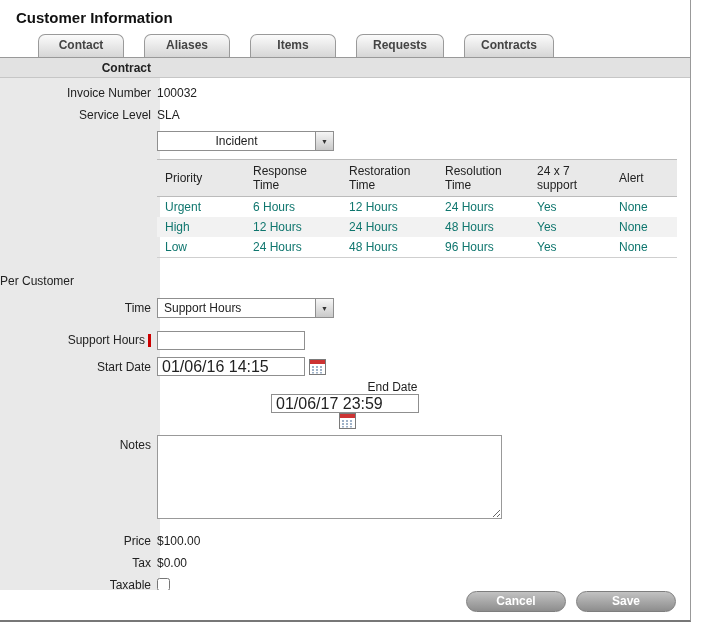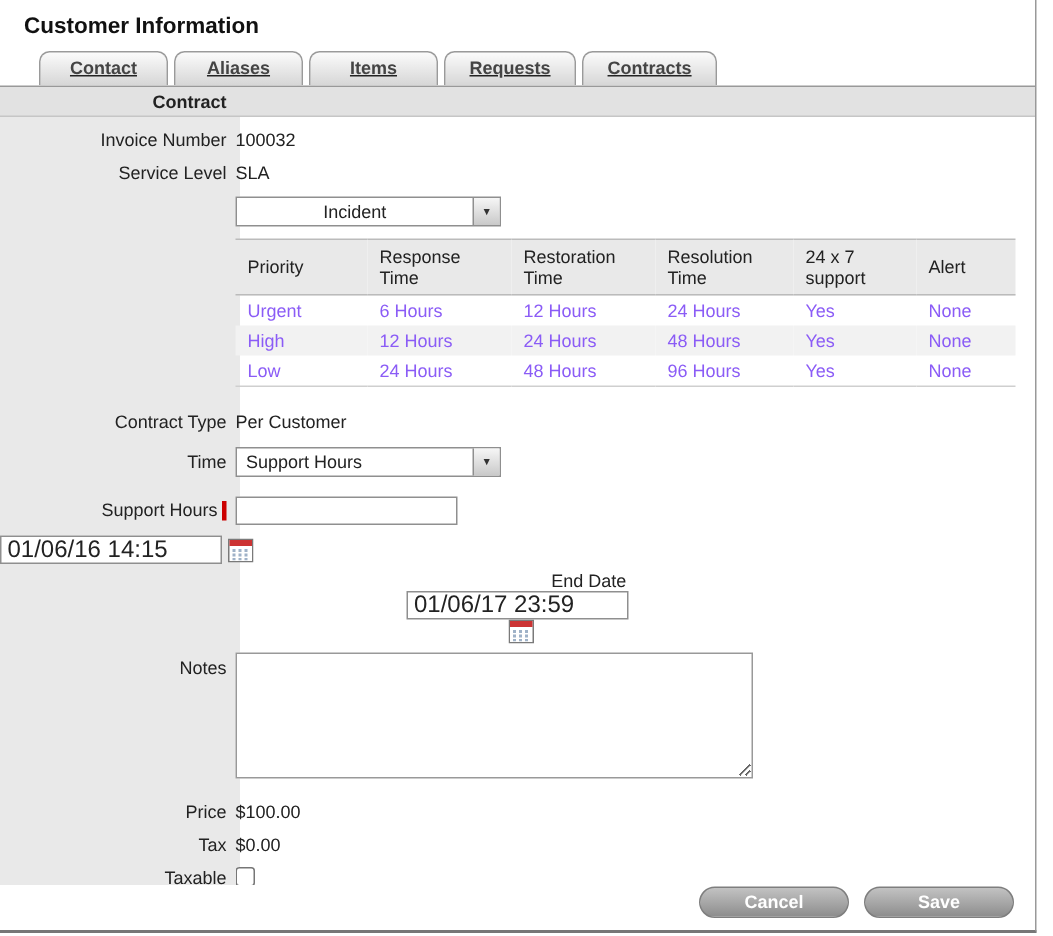--- a/index.html
+++ b/index.html
@@ -18,23 +18,22 @@
     border-bottom:2px solid #777;
   }
   .page-title {
     font-size:15px; font-weight:bold; color:#111;
     padding:9px 0 7px 16px;
     height:33px;
   }
   
   .tabs {
     display:flex; align-items:flex-end;
-    padding-left:26px; gap:4px;
+    padding-left:38px; gap:20px;
     height:24px;
-    text-decoration:underline;
   }
   .tab {
     height:23px; line-height:21px;
     min-width:86px; padding:0 16px;
     text-align:center;
     font-size:12px; font-weight:bold; color:#444;
     background:linear-gradient(#fbfbfb,#d6d6d6);
     border:1px solid #9a9a9a; border-bottom:none;
     border-radius:7px 7px 0 0;
     cursor:pointer;
@@ -130,21 +129,21 @@
   table.sla th {
     background:#e9e9e9;
     font-weight:normal; text-align:left;
     color:#222;
     padding:4px 8px;
     border-top:1px solid #bbb;
     border-bottom:1px solid #bbb;
   }
   table.sla td {
     padding:3px 8px;
-    color:#8b5cf6;
+    color:#0f766e;
   }
   table.sla tbody tr:nth-child(even) { background:#f2f2f2; }
   table.sla tbody tr:last-child td { border-bottom:1px solid #cfcfcf; }
   .c-priority { width:88px; }
   .c-response { width:96px; }
   .c-restore  { width:96px; }
   .c-resolve  { width:92px; }
   .c-support  { width:82px; }
   .c-alert    { width:66px; }
   
@@ -240,41 +239,41 @@
             <td>48 Hours</td>
             <td>96 Hours</td>
             <td>Yes</td>
             <td>None</td>
           </tr>
         </tbody>
       </table>
     </div>
 
     <div class="row">
-      <div class="label">Contract Type</div>
       <div class="value">Per Customer</div>
     </div>
 
     <div class="row" style="margin-top:4px; min-height:24px;">
       <div class="label">Time</div>
       <div class="select">
         <span class="sel-text">Support Hours</span>
         <span class="sel-arrow">▼</span>
       </div>
     </div>
 
     <div class="row" style="margin-top:7px; min-height:26px;">
       <div class="label">
         <span>Support Hours</span>
         <span class="req"></span>
       </div>
       <input class="text" type="text" value="" style="">
     </div>
 
     <div class="row" style="min-height:27px;">
+      <div class="label">Start Date</div>
       <input class="text" type="text" value="01/06/16 14:15" style="">
       <span class="cal">
         <svg width="17" height="16" viewBox="0 0 17 16">
           <rect x="0.5" y="0.5" width="16" height="15" fill="#ffffff" stroke="#7a7a7a"></rect>
           <rect x="1" y="1" width="15" height="4" fill="#cc3333"></rect>
           <g fill="#9fb2c8">
             <rect x="3" y="7" width="2" height="2"></rect>
               <rect x="7" y="7" width="2" height="2"></rect>
               <rect x="11" y="7" width="2" height="2"></rect>
             <rect x="3" y="10" width="2" height="2"></rect>

